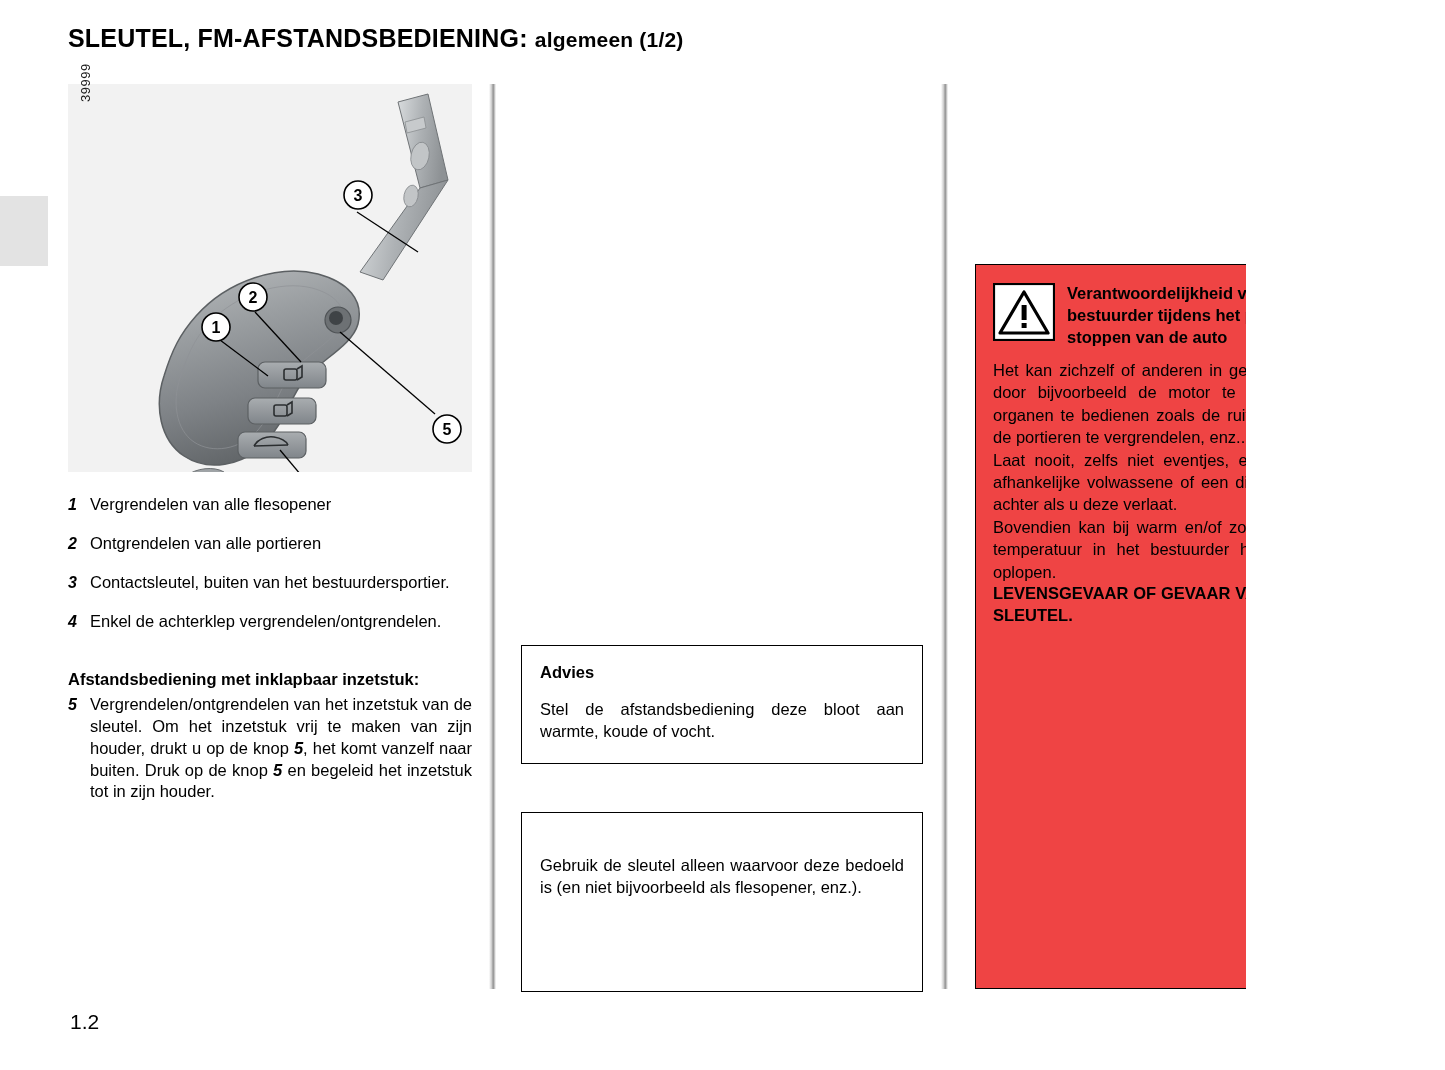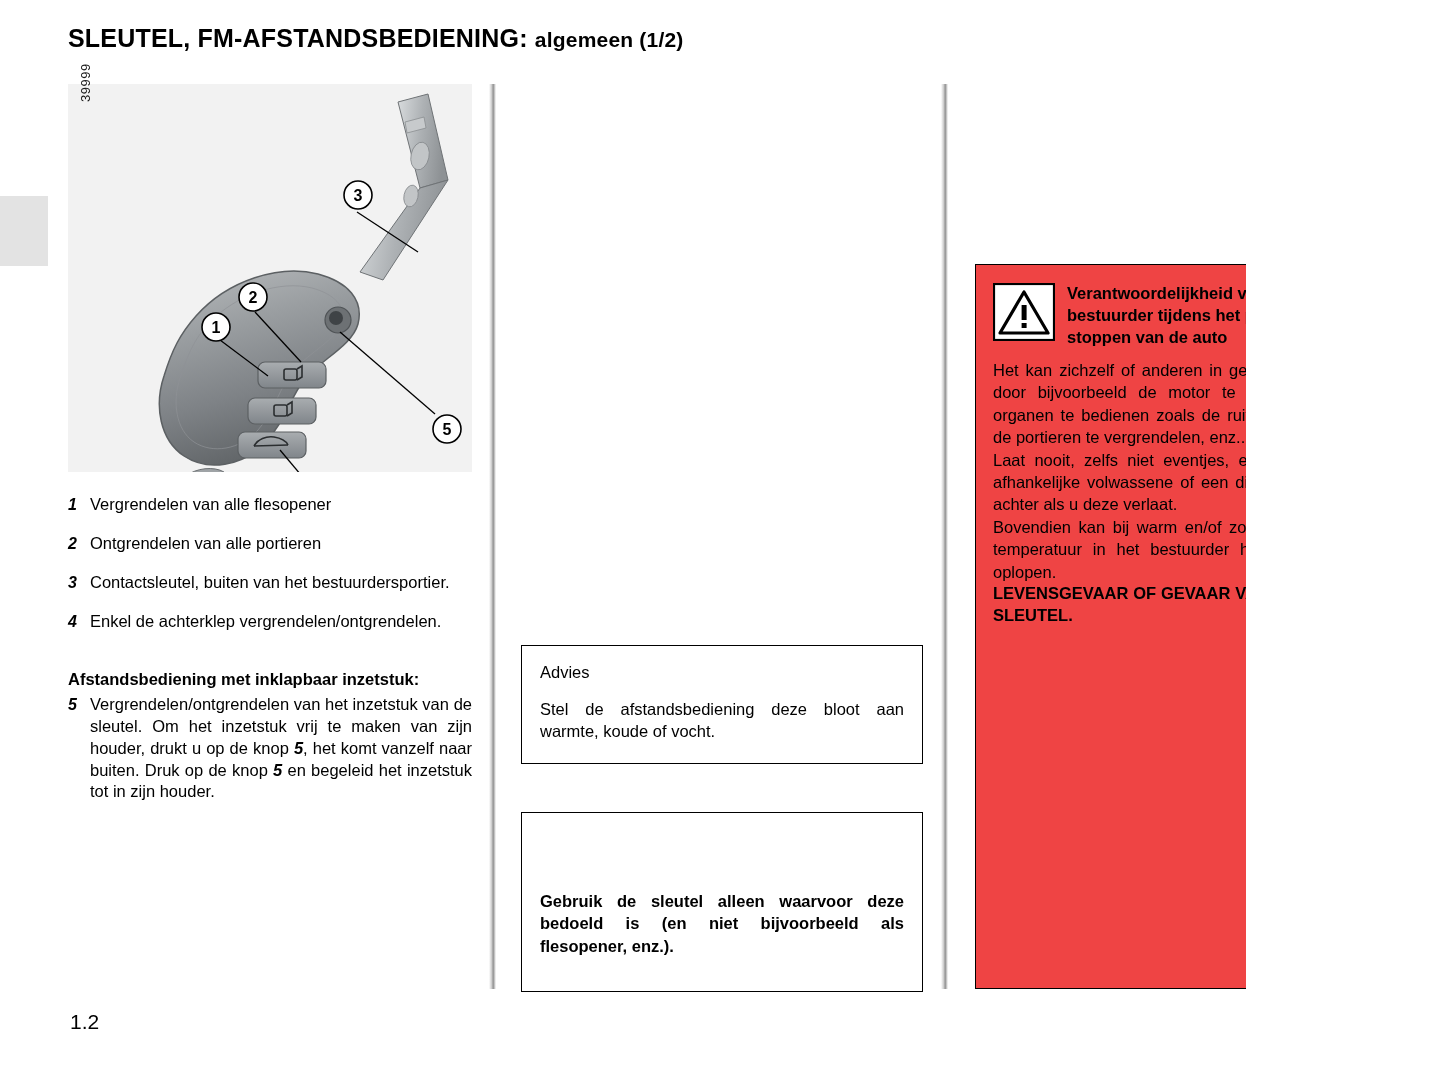--- a/index.html
+++ b/index.html
@@ -114,21 +114,21 @@
     font-weight: bold;
   }
 
   
   .note-box {
     border: 1.6px solid #000;
     padding: 17px 18px 20px 18px;
     box-sizing: border-box;
   }
   .note-title {
-    font-weight: normal;
+    font-weight: bold;
     font-size: 16.5px;
     margin-bottom: 16px;
   }
   .note-body {
     font-size: 16.5px;
     line-height: 1.35;
     text-align: justify;
   }
 
   .box-advies {
@@ -137,21 +137,21 @@
     top: 645px;
     width: 402px;
   }
   .box-use {
     position: absolute;
     left: 521px;
     top: 812px;
     width: 402px;
     height: 180px;
   }
-  .box-use .note-body { margin-top: 60px; font-weight: bold; }
+  .box-use .note-body { margin-top: 24px; }
 
   
   .warn-panel {
     position: absolute;
     left: 975px;
     top: 264px;
     width: 390px;
     height: 725px;
     border: 1.6px solid #000;
     background: #ef4444;

